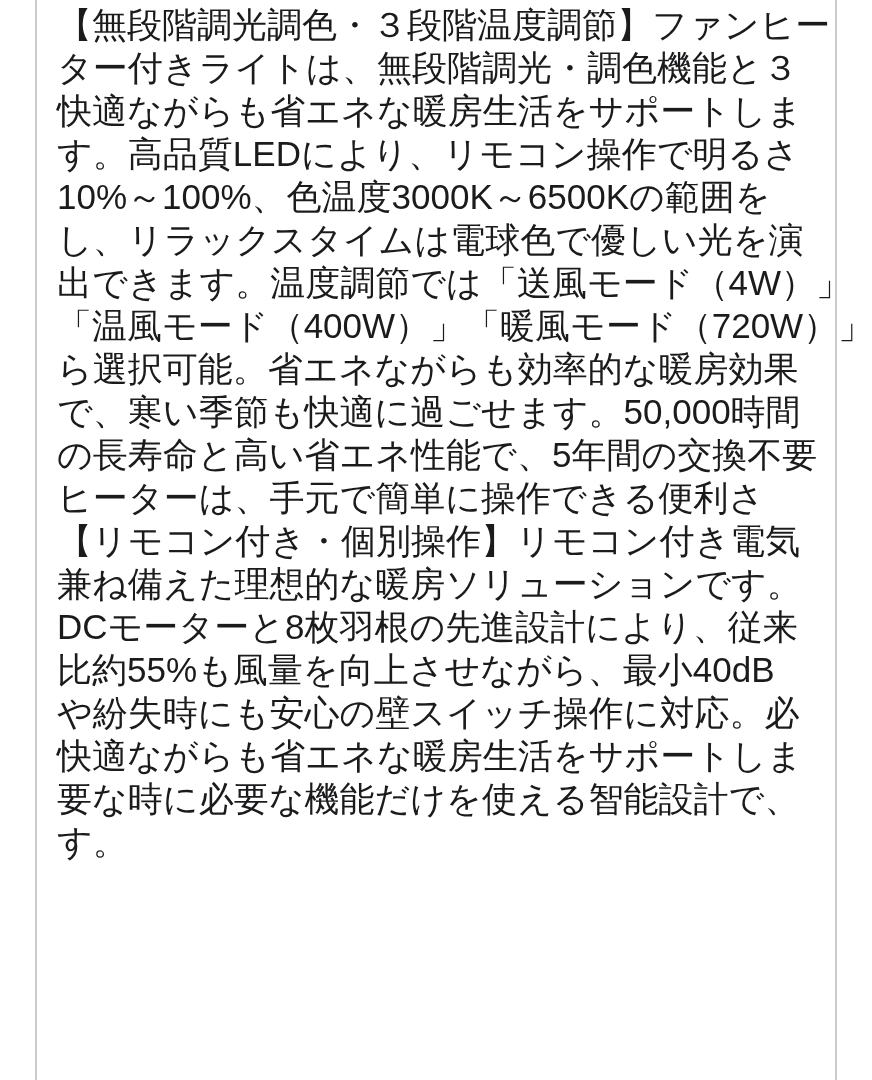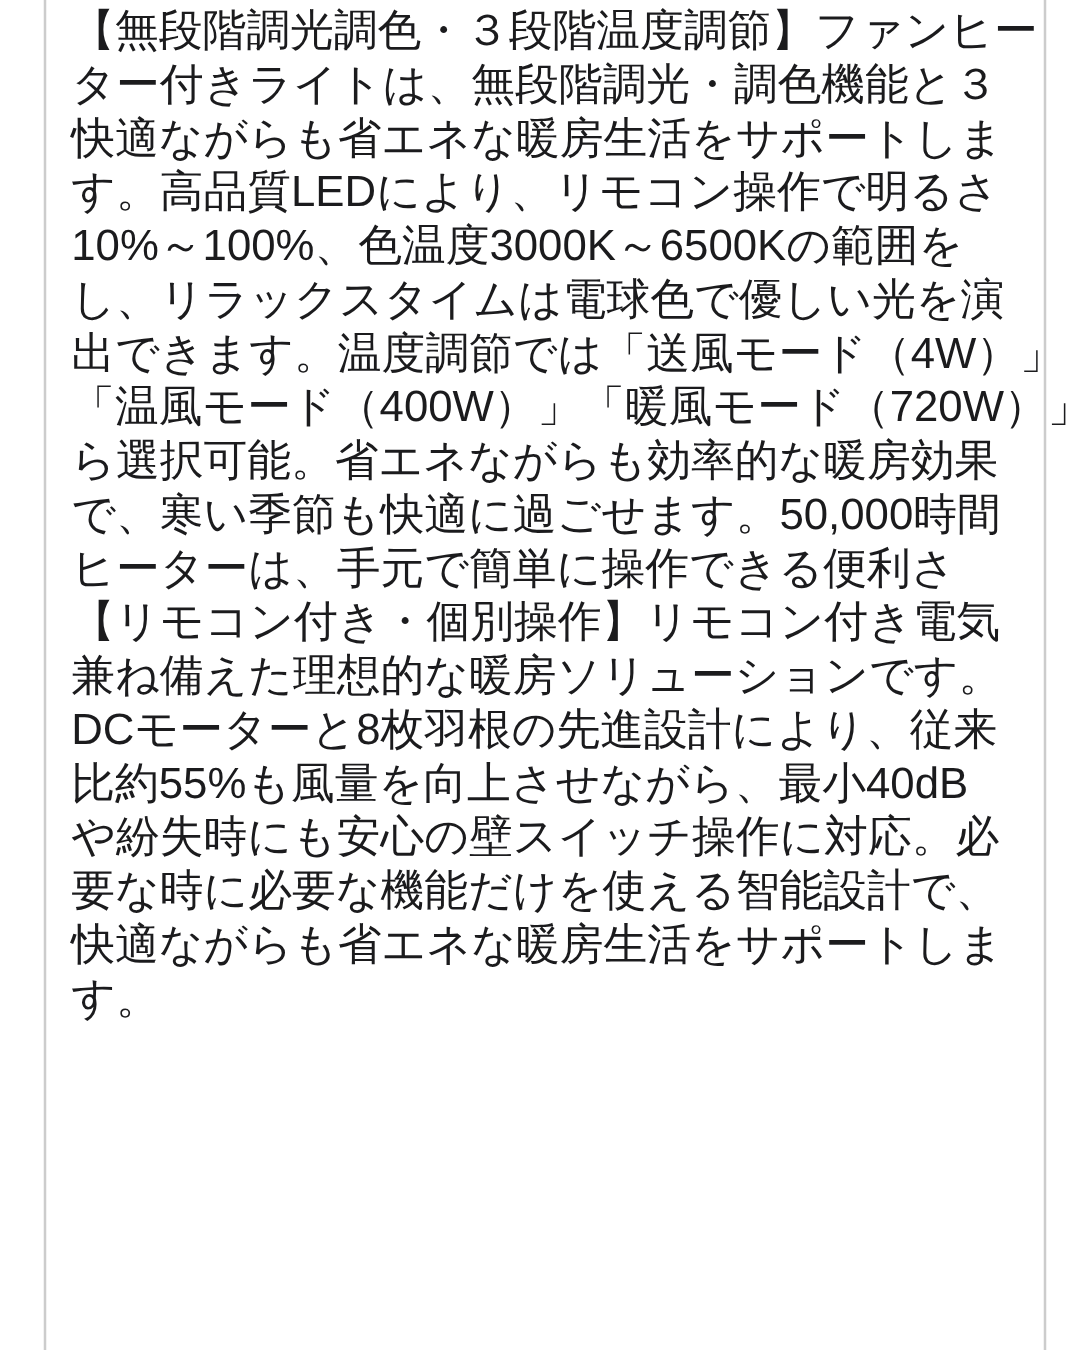--- a/index.html
+++ b/index.html
@@ -44,25 +44,26 @@
     <div class="line">【無段階調光調色・３段階温度調節】ファンヒー</div>
     <div class="line">ター付きライトは、無段階調光・調色機能と３</div>
     <div class="line">快適ながらも省エネな暖房生活をサポートしま</div>
     <div class="line">す。高品質LEDにより、リモコン操作で明るさ</div>
     <div class="line">10%～100%、色温度3000K～6500Kの範囲を</div>
     <div class="line">し、リラックスタイムは電球色で優しい光を演</div>
     <div class="line">出できます。温度調節では「送風モード（4W）」</div>
     <div class="line">「温風モード（400W）」「暖風モード（720W）」か</div>
     <div class="line">ら選択可能。省エネながらも効率的な暖房効果</div>
     <div class="line">で、寒い季節も快適に過ごせます。50,000時間</div>
+    <div class="line">の長寿命と高い省エネ性能で、5年間の交換不要</div>
   </div>
   <div class="para">
     <div class="line">ヒーターは、手元で簡単に操作できる便利さ</div>
     <div class="line">【リモコン付き・個別操作】リモコン付き電気</div>
     <div class="line">兼ね備えた理想的な暖房ソリューションです。</div>
     <div class="line">DCモーターと8枚羽根の先進設計により、従来</div>
     <div class="line">比約55%も風量を向上させながら、最小40dB</div>
     <div class="line">や紛失時にも安心の壁スイッチ操作に対応。必</div>
+    <div class="line">快適ながらも省エネな暖房生活をサポートしま</div>
     <div class="line">要な時に必要な機能だけを使える智能設計で、</div>
-    <div class="line">快適ながらも省エネな暖房生活をサポートしま</div>
     <div class="line">す。</div>
   </div>
 </div>
 
 </body></html>

